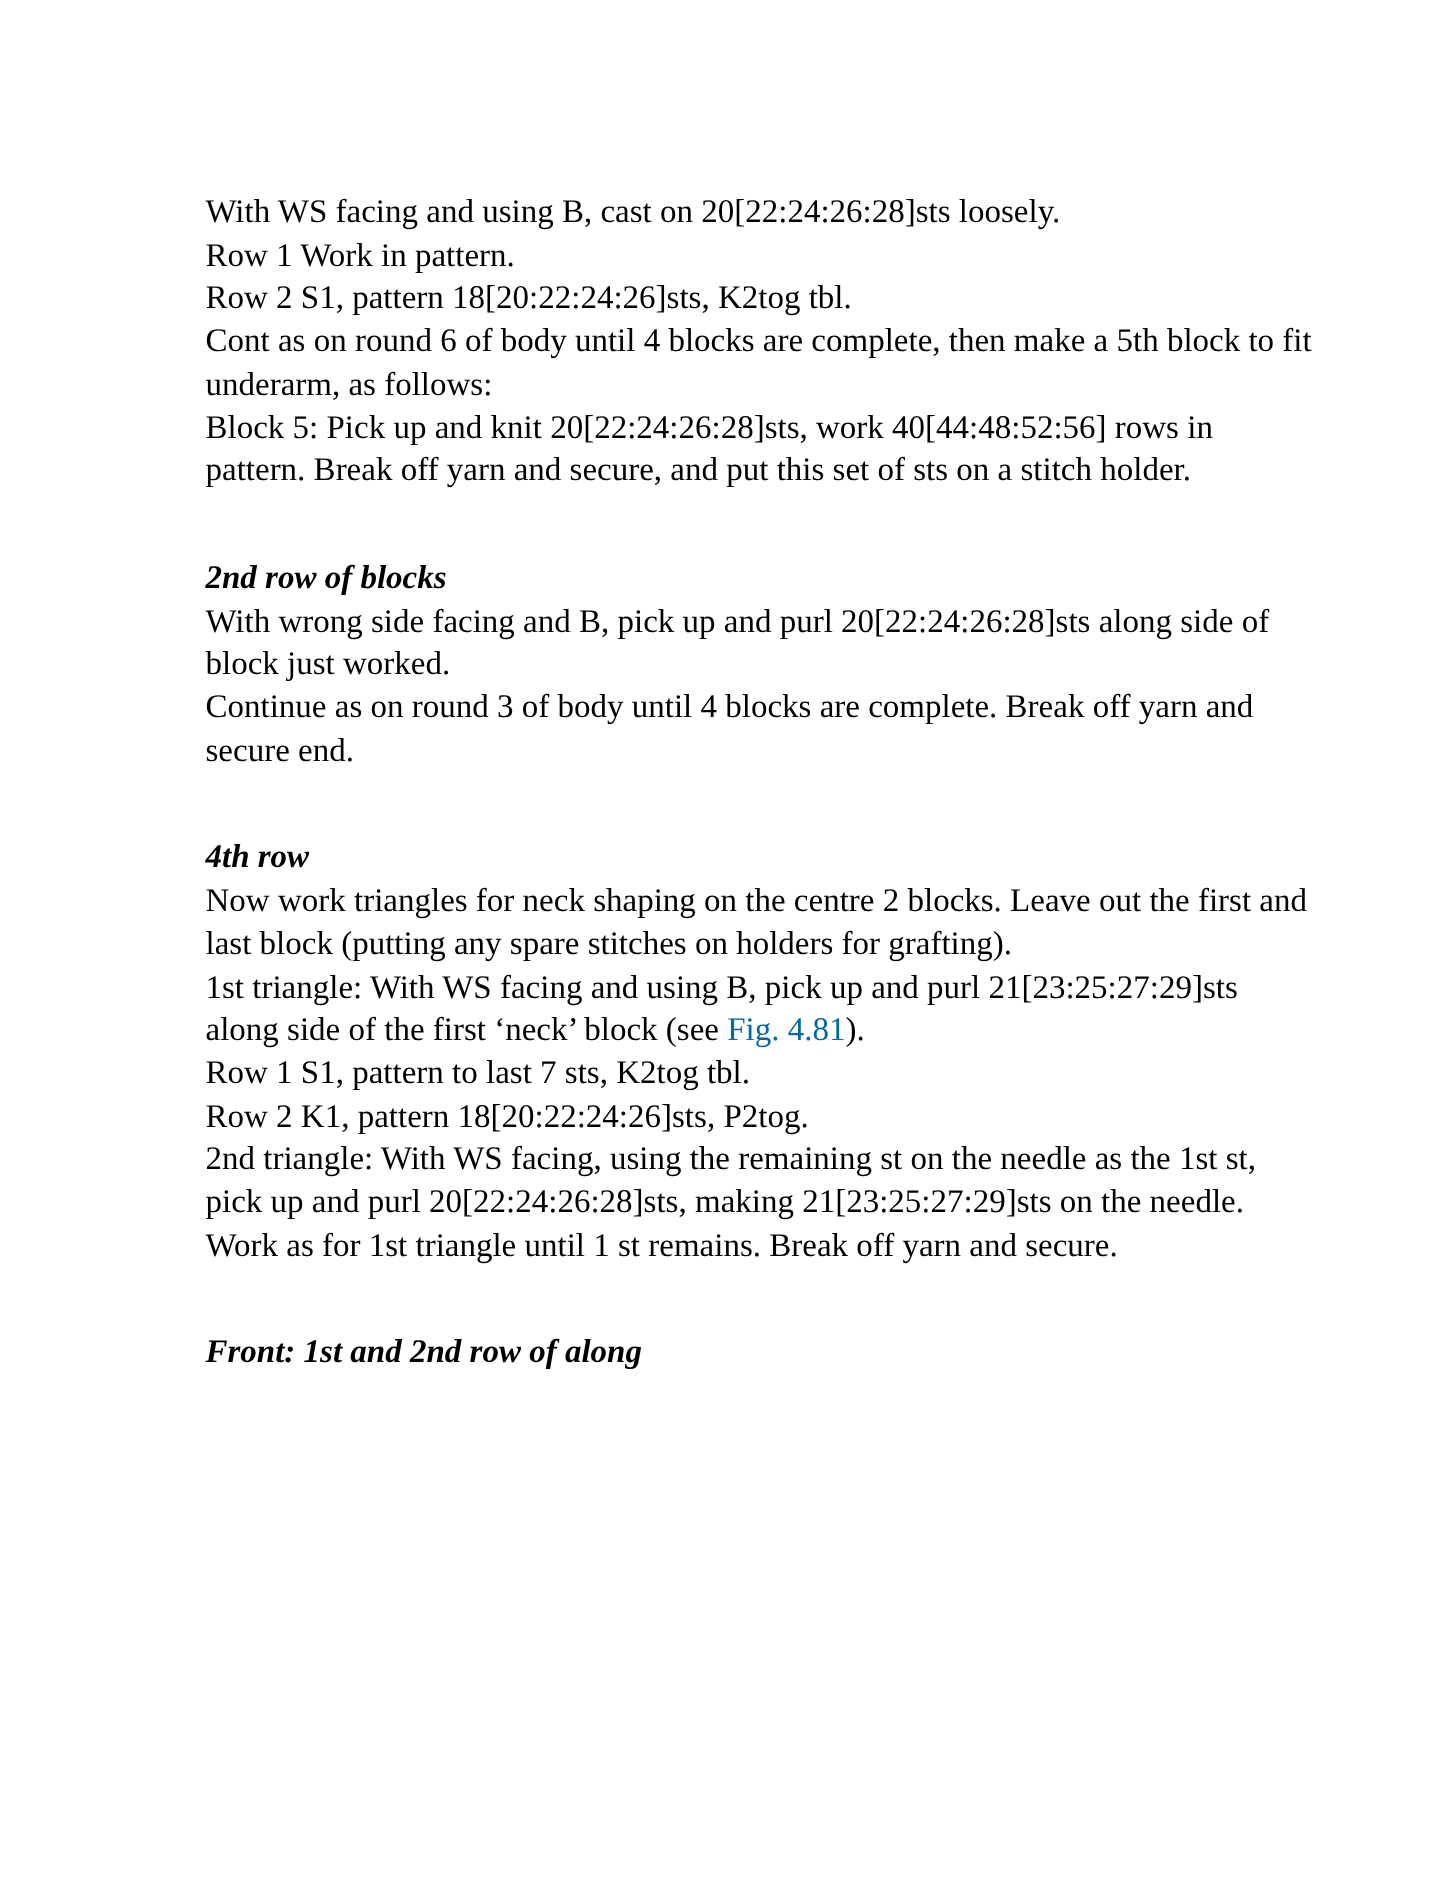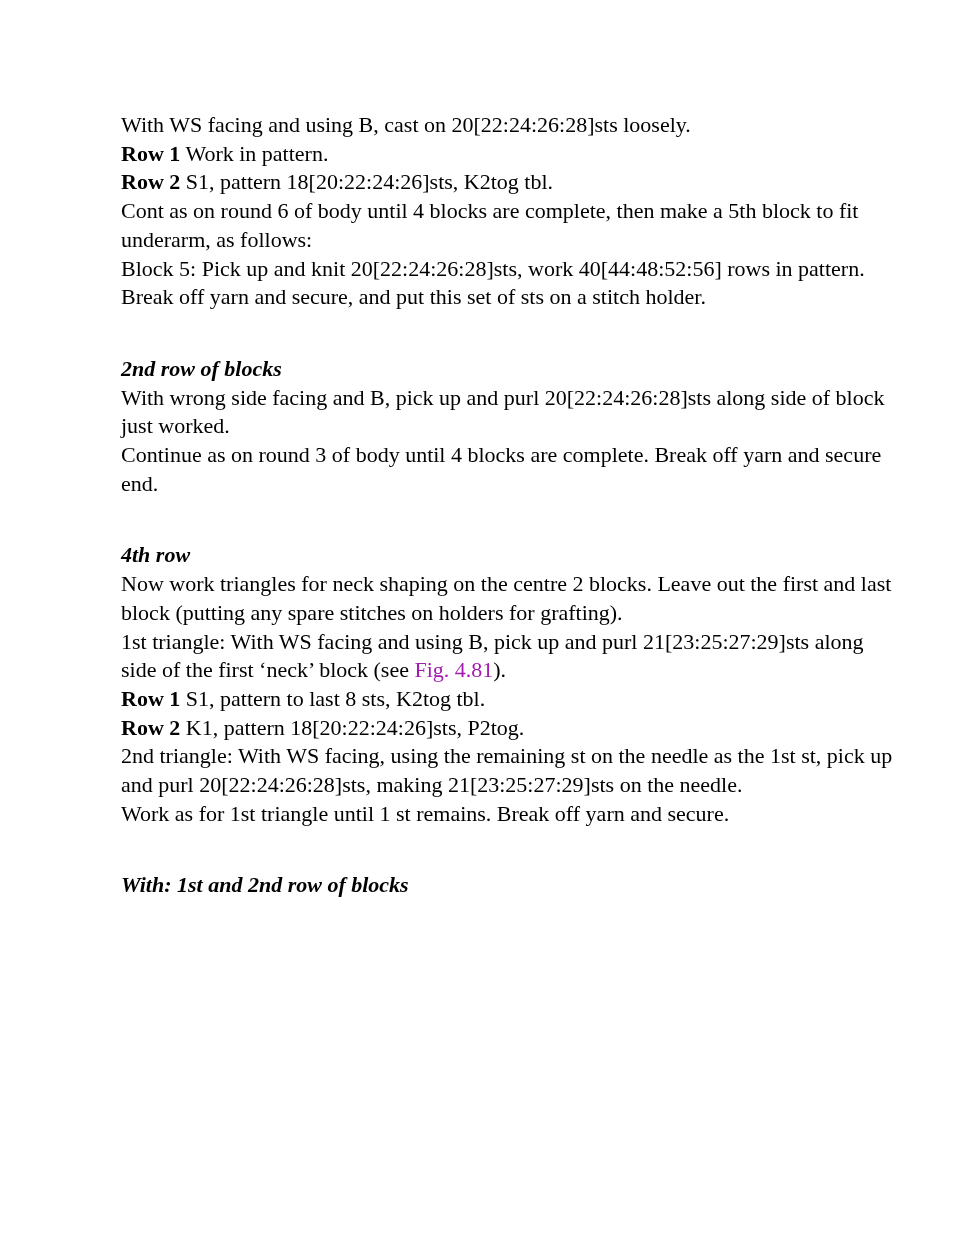--- a/index.html
+++ b/index.html
@@ -17,29 +17,29 @@
   .text-column {
     position: absolute;
     left: 121px;
     top: 111px;
     width: 772px;
     font-family: "Liberation Serif", "DejaVu Serif", serif;
     font-size: 22px;
     line-height: 28.7px;
     color: #000000;
   }
-  .doc-section { margin: 0; }
+  .doc-section { margin: 16px; }
   .doc-section + .doc-section { margin-top: 43px; }
   .doc-section p.para { margin: 0; }
   .heading { font-style: italic; font-weight: bold; }
   .run-normal { font-style: normal; font-weight: normal; }
-  .run-bold { font-weight: bold; }
+  .run-bold { font-weight: normal; }
   .run-italic { }
   a.fig-link {
-    color: #a21caf;
+    color: #0369a1;
     text-decoration: none;
     cursor: pointer;
   }
 </style>
 </head>
 <body>
 
 <div class="page">
   <div class="text-column" id="doc">
       <section class="doc-section">
@@ -51,22 +51,22 @@
       </section>
       <section class="doc-section">
         <div class="heading">2nd row of blocks</div>
         <p class="para"><span class="run-normal">With wrong side facing and B, pick up and purl 20[22:24:26:28]sts along side of block just worked.</span></p>
         <p class="para"><span class="run-normal">Continue as on round 3 of body until 4 blocks are complete. Break off yarn and secure end.</span></p>
       </section>
       <section class="doc-section">
         <div class="heading">4th row</div>
         <p class="para"><span class="run-normal">Now work triangles for neck shaping on the centre 2 blocks. Leave out the first and last block (putting any spare stitches on holders for grafting).</span></p>
         <p class="para"><span class="run-italic">1st triangle:</span><span class="run-normal"> With WS facing and using B, pick up and purl 21[23:25:27:29]sts along side of the first ‘neck’ block (see </span><a href="#" class="fig-link">Fig. 4.81</a><span class="run-normal">).</span></p>
-        <p class="para"><span class="run-bold">Row 1</span><span class="run-normal"> S1, pattern to last 8 sts, K2tog tbl.</span></p>
+        <p class="para"><span class="run-bold">Row 1</span><span class="run-normal"> S1, pattern to last 7 sts, K2tog tbl.</span></p>
         <p class="para"><span class="run-bold">Row 2</span><span class="run-normal"> K1, pattern 18[20:22:24:26]sts, P2tog.</span></p>
         <p class="para"><span class="run-italic">2nd triangle:</span><span class="run-normal"> With WS facing, using the remaining st on the needle as the 1st st, pick up and purl 20[22:24:26:28]sts, making 21[23:25:27:29]sts on the needle.</span></p>
         <p class="para"><span class="run-normal">Work as for 1st triangle until 1 st remains. Break off yarn and secure.</span></p>
       </section>
       <section class="doc-section">
-        <div class="heading">With: 1st and 2nd row of blocks</div>
+        <div class="heading">Front: 1st and 2nd row of along</div>
       </section>
     </div>
 </div>
 
 </body></html>

